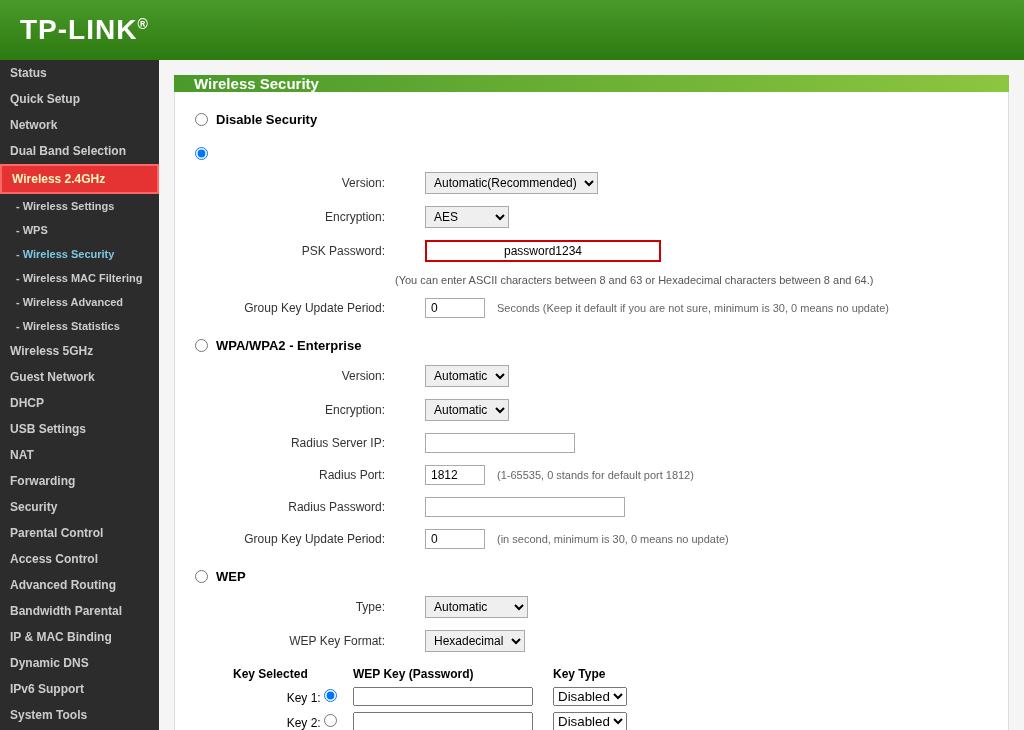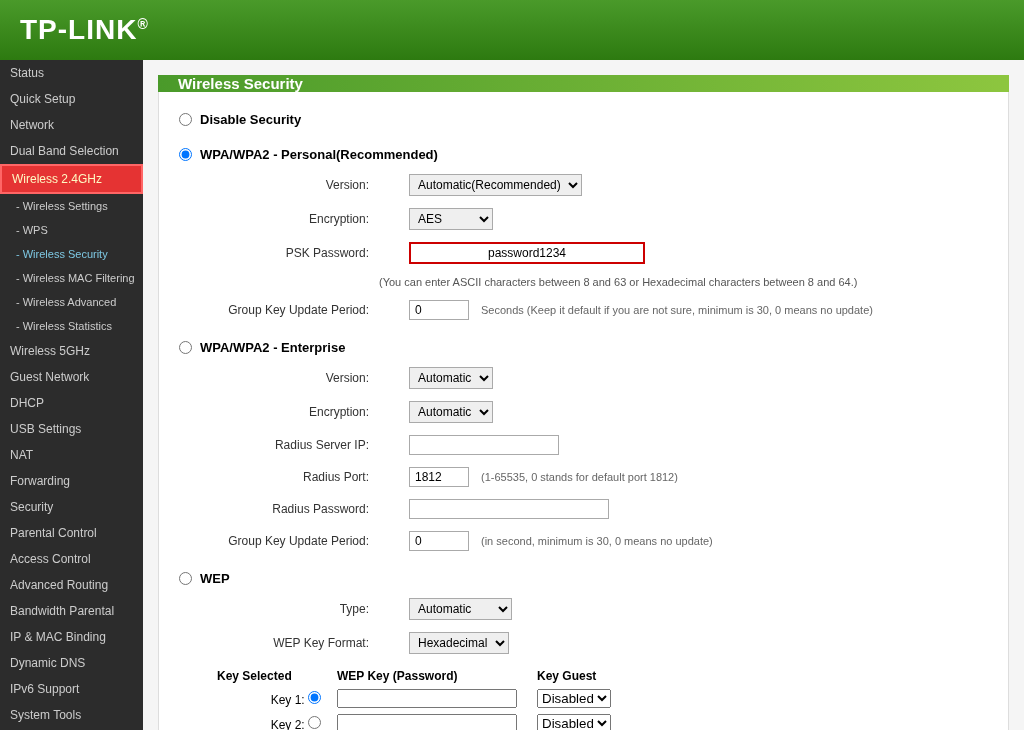--- a/index.html
+++ b/index.html
@@ -18,25 +18,26 @@
       font-size: 28px;
       font-weight: bold;
       letter-spacing: 1px;
     }
 
     
     #body { display: flex; flex: 1; overflow: hidden; }
 
     
     #sidebar {
-      width: 143px;
+      width: 159px;
       background: #2c2c2c;
       color: #ccc;
       overflow-y: auto;
       flex-shrink: 0;
+      font-weight: bold;
     }
     .sidebar-item {
       padding: 6px 10px;
       cursor: pointer;
       font-size: 12px;
       color: #ccc;
       white-space: nowrap;
     }
     .sidebar-item.active { background: #e53333; color: #fef9c3; border: 2px solid #ff6666; }
     .sidebar-item.sub { padding-left: 16px; font-size: 11px; }
@@ -147,21 +148,20 @@
       <div class="security-option">
         <div class="option-header">
           <input type="radio" name="security_mode" style="">
           <span>Disable Security</span>
         </div>
       </div>
 
       <div class="security-option">
         <div class="option-header">
           <input type="radio" name="security_mode" checked="" style="">
-          <span>WPA/WPA2 - Personal(Recommended)</span>
         </div>
 
         <div class="form-row">
           <div class="form-label">Version:</div>
           <div class="form-control">
             <select>
               <option>Automatic(Recommended)</option>
               <option>WPA</option>
               <option>WPA2</option>
             </select>
@@ -282,21 +282,21 @@
             </select>
           </div>
         </div>
 
         <div class="wep-table">
           <table>
             <thead>
               <tr>
                 <th style="width:120px;">Key Selected</th>
                 <th style="width:200px;">WEP Key (Password)</th>
-                <th>Key Guest</th>
+                <th>Key Type</th>
               </tr>
             </thead>
             <tbody>
               <tr>
                 <td style="text-align:right;">
                   Key 1: <input type="radio" name="wep_key_sel" checked="" style="">
                 </td>
                 <td>
                   <input type="text" style="width: 180px;" value="">
                 </td>

